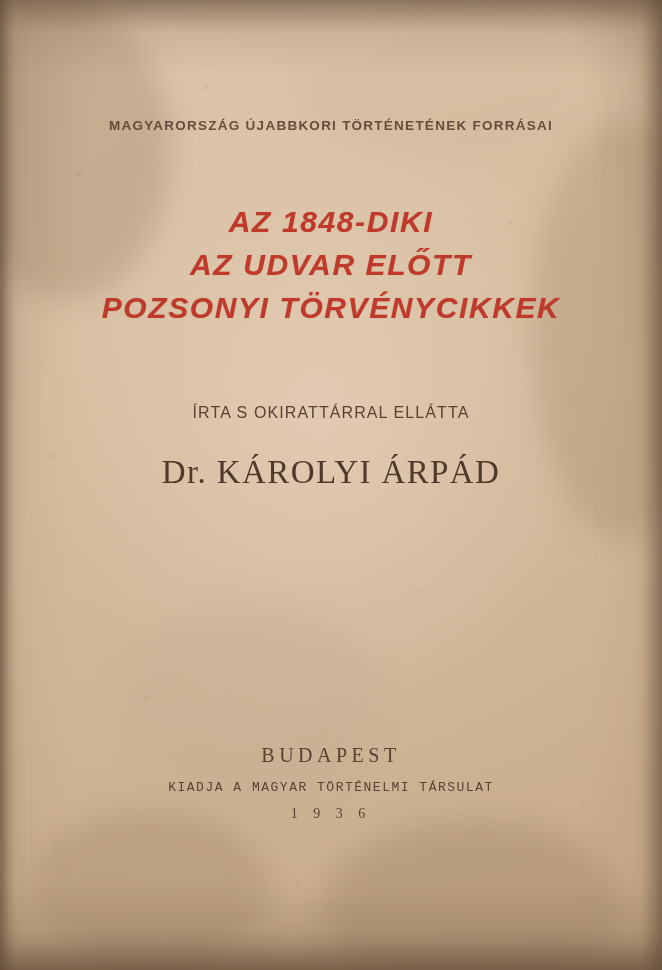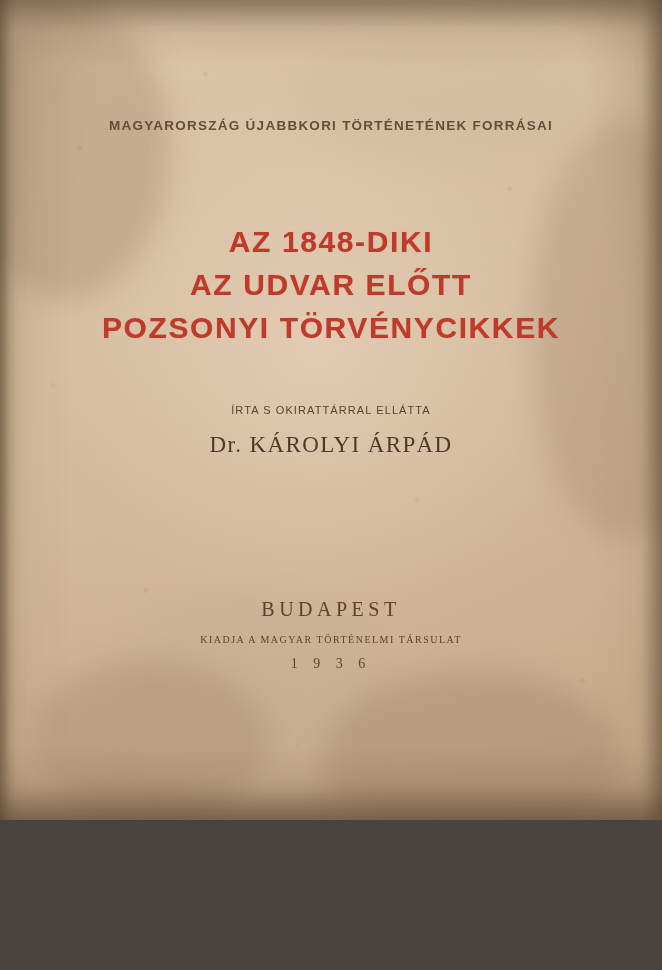--- a/index.html
+++ b/index.html
@@ -3,21 +3,21 @@
 <meta charset="utf-8">
 <style>
   html, body {
     margin: 0;
     padding: 0;
     background: #4a4440;
   }
   #page {
     position: relative;
     width: 662px;
-    height: 820px;
+    height: 970px;
     overflow: hidden;
     font-family: "Liberation Sans", sans-serif;
     
     background-color: #d9c3a9;
     background-image:
       radial-gradient(ellipse 70% 55% at 48% 42%, rgba(228,206,182,0.85) 0%, rgba(214,189,164,0.25) 60%, rgba(190,163,136,0.0) 100%),
       linear-gradient(100deg, rgba(160,133,106,0.38) 0%, rgba(160,133,106,0.0) 14%),
       linear-gradient(260deg, rgba(150,122,96,0.40) 0%, rgba(150,122,96,0.0) 12%),
       linear-gradient(180deg, rgba(150,122,96,0.35) 0%, rgba(150,122,96,0.0) 8%),
       linear-gradient(0deg, rgba(140,113,88,0.45) 0%, rgba(140,113,88,0.0) 9%),
@@ -99,65 +99,66 @@
     font-size: 13.5px;
     font-weight: bold;
     letter-spacing: 1.25px;
     color: #5d4432;
     text-transform: uppercase;
     opacity: .92;
   }
 
   .title {
     position: absolute;
-    top: 220px; left: 0; right: 0;
+    top: 200px; left: 0; right: 0;
     color: #bf3a2b;
+    font-style: italic;
   }
   .title .line {
     font-size: 30px;
     font-weight: bold;
     letter-spacing: 1.6px;
     line-height: 43px;
     text-transform: uppercase;
     text-shadow: 0 0 1px rgba(160,50,35,0.35);
   }
 
   .byline {
     position: absolute;
     top: 404px; left: 0; right: 0;
   }
   .byline .wrote {
-    font-size: 11px;
+    font-size: 16px;
     letter-spacing: 1.1px;
     color: #5a4231;
     text-transform: uppercase;
   }
   .byline .author {
-    margin-top: 16px;
+    margin-top: 32px;
     font-family: "Liberation Serif", serif;
-    font-size: 23px;
+    font-size: 33px;
     letter-spacing: 1.4px;
     color: #4f3a2a;
   }
 
   .imprint {
     position: absolute;
     bottom: 148px; left: 0; right: 0;
   }
   .imprint .city {
     font-family: "Liberation Serif", serif;
     font-size: 20px;
     letter-spacing: 4.5px;
     color: #56miss;
     color: #5a4231;
   }
   .imprint .publisher {
     margin-top: 13px;
-    font-family: Liberation Serif, serif;
-    font-size: 10px;
+    font-family: Liberation Mono, monospace;
+    font-size: 13px;
     letter-spacing: 1.5px;
     color: #5a4231;
     text-transform: uppercase;
   }
   .imprint .year {
     margin-top: 11px;
     font-family: "Liberation Serif", serif;
     font-size: 14px;
     letter-spacing: 6px;
     color: #5a4231;

